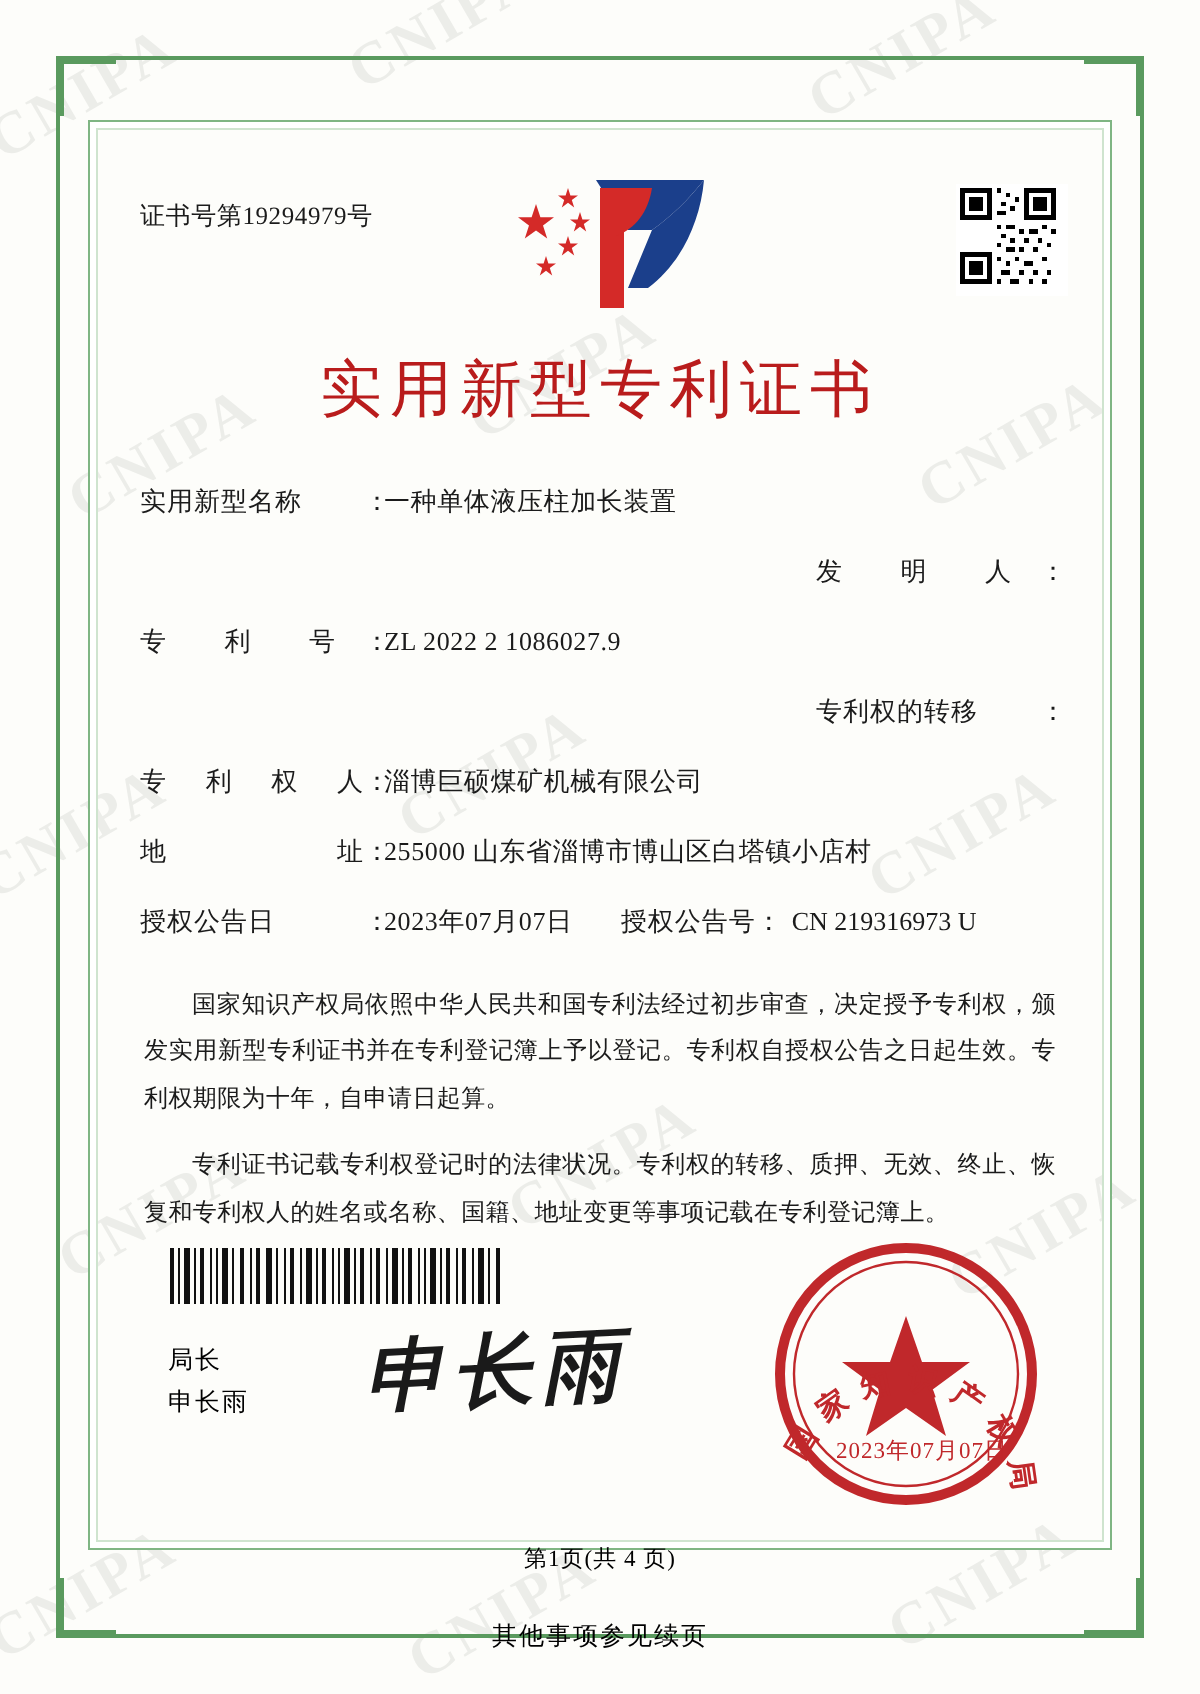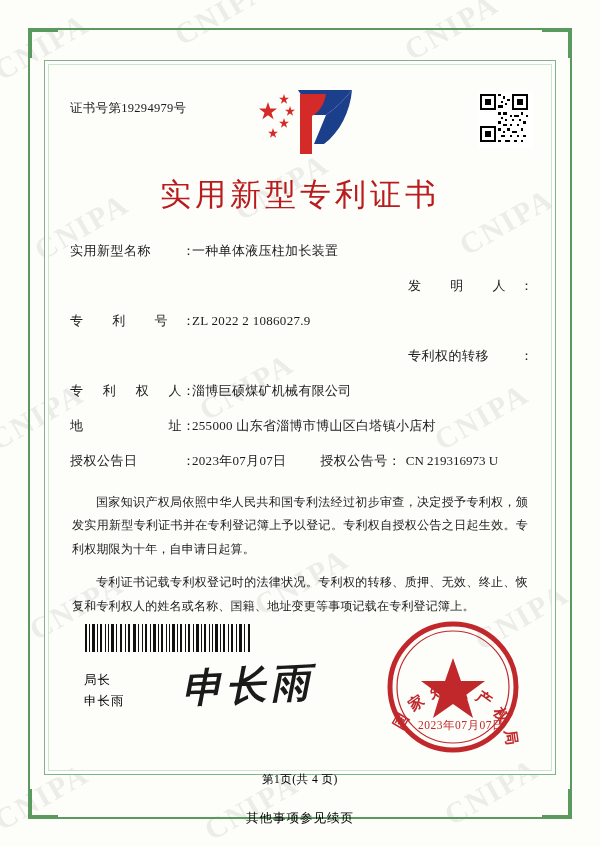--- a/index.html
+++ b/index.html
@@ -147,21 +147,21 @@
     width: 10px;
   }
   .field .value {
     flex: 1;
     letter-spacing: 0.3px;
   }
   .field.dual .value {
     flex: none;
   }
   .field .label2 {
-    margin-left: 34px;
+    margin-left: 24px;
     flex: none;
     letter-spacing: 0.5px;
   }
   .field .value2 {
     margin-left: 8px;
     flex: 1;
   }
 
   .paragraphs {
     margin-top: 22px;

